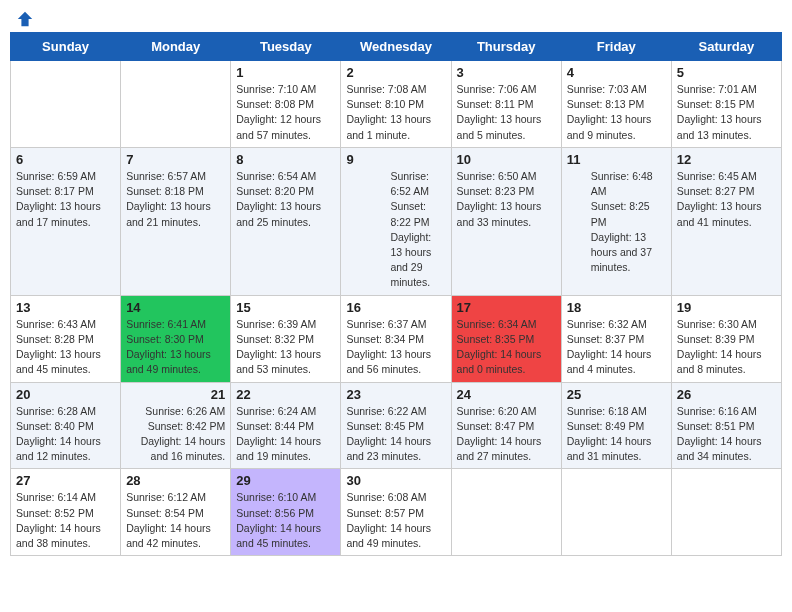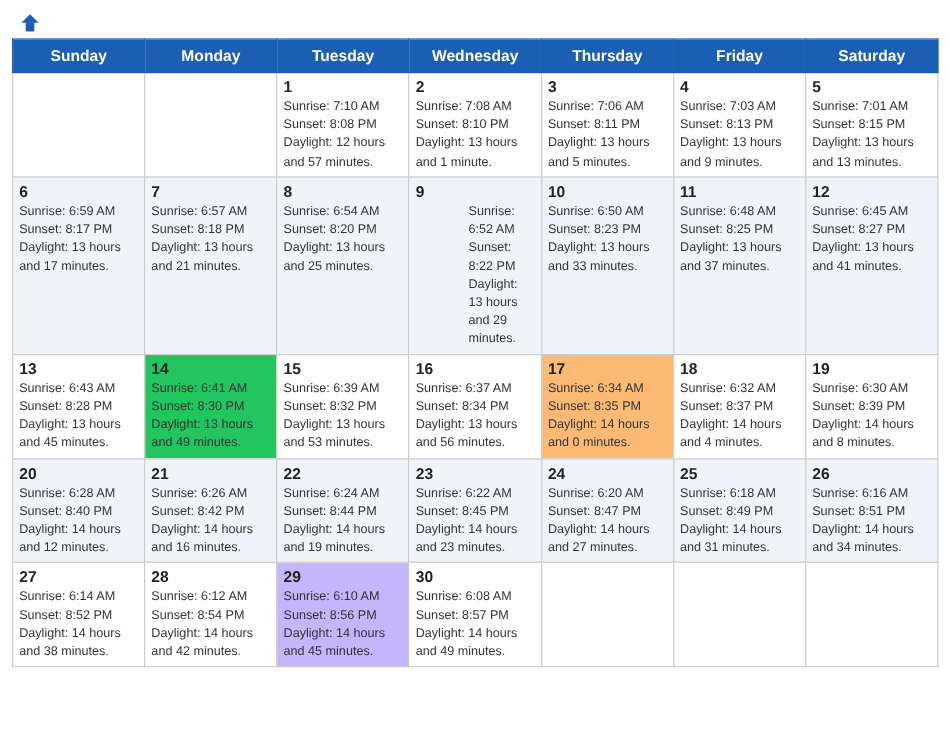--- a/index.html
+++ b/index.html
@@ -184,21 +184,21 @@
 Daylight: 13 hours and 29 minutes.</div>
         </td>
         <td style="background: rgb(240, 244, 250);">
           <span class="day-number">10</span>
           <div class="day-detail" style="white-space: pre-line;">Sunrise: 6:50 AM
 Sunset: 8:23 PM
 Daylight: 13 hours and 33 minutes.</div>
         </td>
         <td style="background: rgb(240, 244, 250);">
           <span class="day-number">11</span>
-          <div class="day-detail" style="white-space: pre-line;">Sunrise: 6:48 AM
+          <div class="day-detail" style="white-space: pre-line; margin-left: 24px;">Sunrise: 6:48 AM
 Sunset: 8:25 PM
 Daylight: 13 hours and 37 minutes.</div>
         </td>
         <td style="background: rgb(240, 244, 250);">
           <span class="day-number">12</span>
           <div class="day-detail" style="white-space: pre-line;">Sunrise: 6:45 AM
 Sunset: 8:27 PM
 Daylight: 13 hours and 41 minutes.</div>
         </td>
       </tr>
@@ -220,21 +220,21 @@
           <div class="day-detail" style="white-space: pre-line;">Sunrise: 6:39 AM
 Sunset: 8:32 PM
 Daylight: 13 hours and 53 minutes.</div>
         </td>
         <td style="background: rgb(255, 255, 255);">
           <span class="day-number">16</span>
           <div class="day-detail" style="white-space: pre-line;">Sunrise: 6:37 AM
 Sunset: 8:34 PM
 Daylight: 13 hours and 56 minutes.</div>
         </td>
-        <td style="background: #fdba74;">
+        <td style="background: #ef4444;">
           <span class="day-number">17</span>
           <div class="day-detail" style="white-space: pre-line;">Sunrise: 6:34 AM
 Sunset: 8:35 PM
 Daylight: 14 hours and 0 minutes.</div>
         </td>
         <td style="background: rgb(255, 255, 255);">
           <span class="day-number">18</span>
           <div class="day-detail" style="white-space: pre-line;">Sunrise: 6:32 AM
 Sunset: 8:37 PM
 Daylight: 14 hours and 4 minutes.</div>
@@ -246,21 +246,21 @@
 Daylight: 14 hours and 8 minutes.</div>
         </td>
       </tr>
       <tr>
         <td style="background: rgb(240, 244, 250);">
           <span class="day-number">20</span>
           <div class="day-detail" style="white-space: pre-line;">Sunrise: 6:28 AM
 Sunset: 8:40 PM
 Daylight: 14 hours and 12 minutes.</div>
         </td>
-        <td style="background: rgb(240, 244, 250);">
+        <td style="background: rgb(240, 244, 250); text-align: right;">
           <span class="day-number">21</span>
           <div class="day-detail" style="white-space: pre-line;">Sunrise: 6:26 AM
 Sunset: 8:42 PM
 Daylight: 14 hours and 16 minutes.</div>
         </td>
         <td style="background: rgb(240, 244, 250);">
           <span class="day-number">22</span>
           <div class="day-detail" style="white-space: pre-line;">Sunrise: 6:24 AM
 Sunset: 8:44 PM
 Daylight: 14 hours and 19 minutes.</div>

